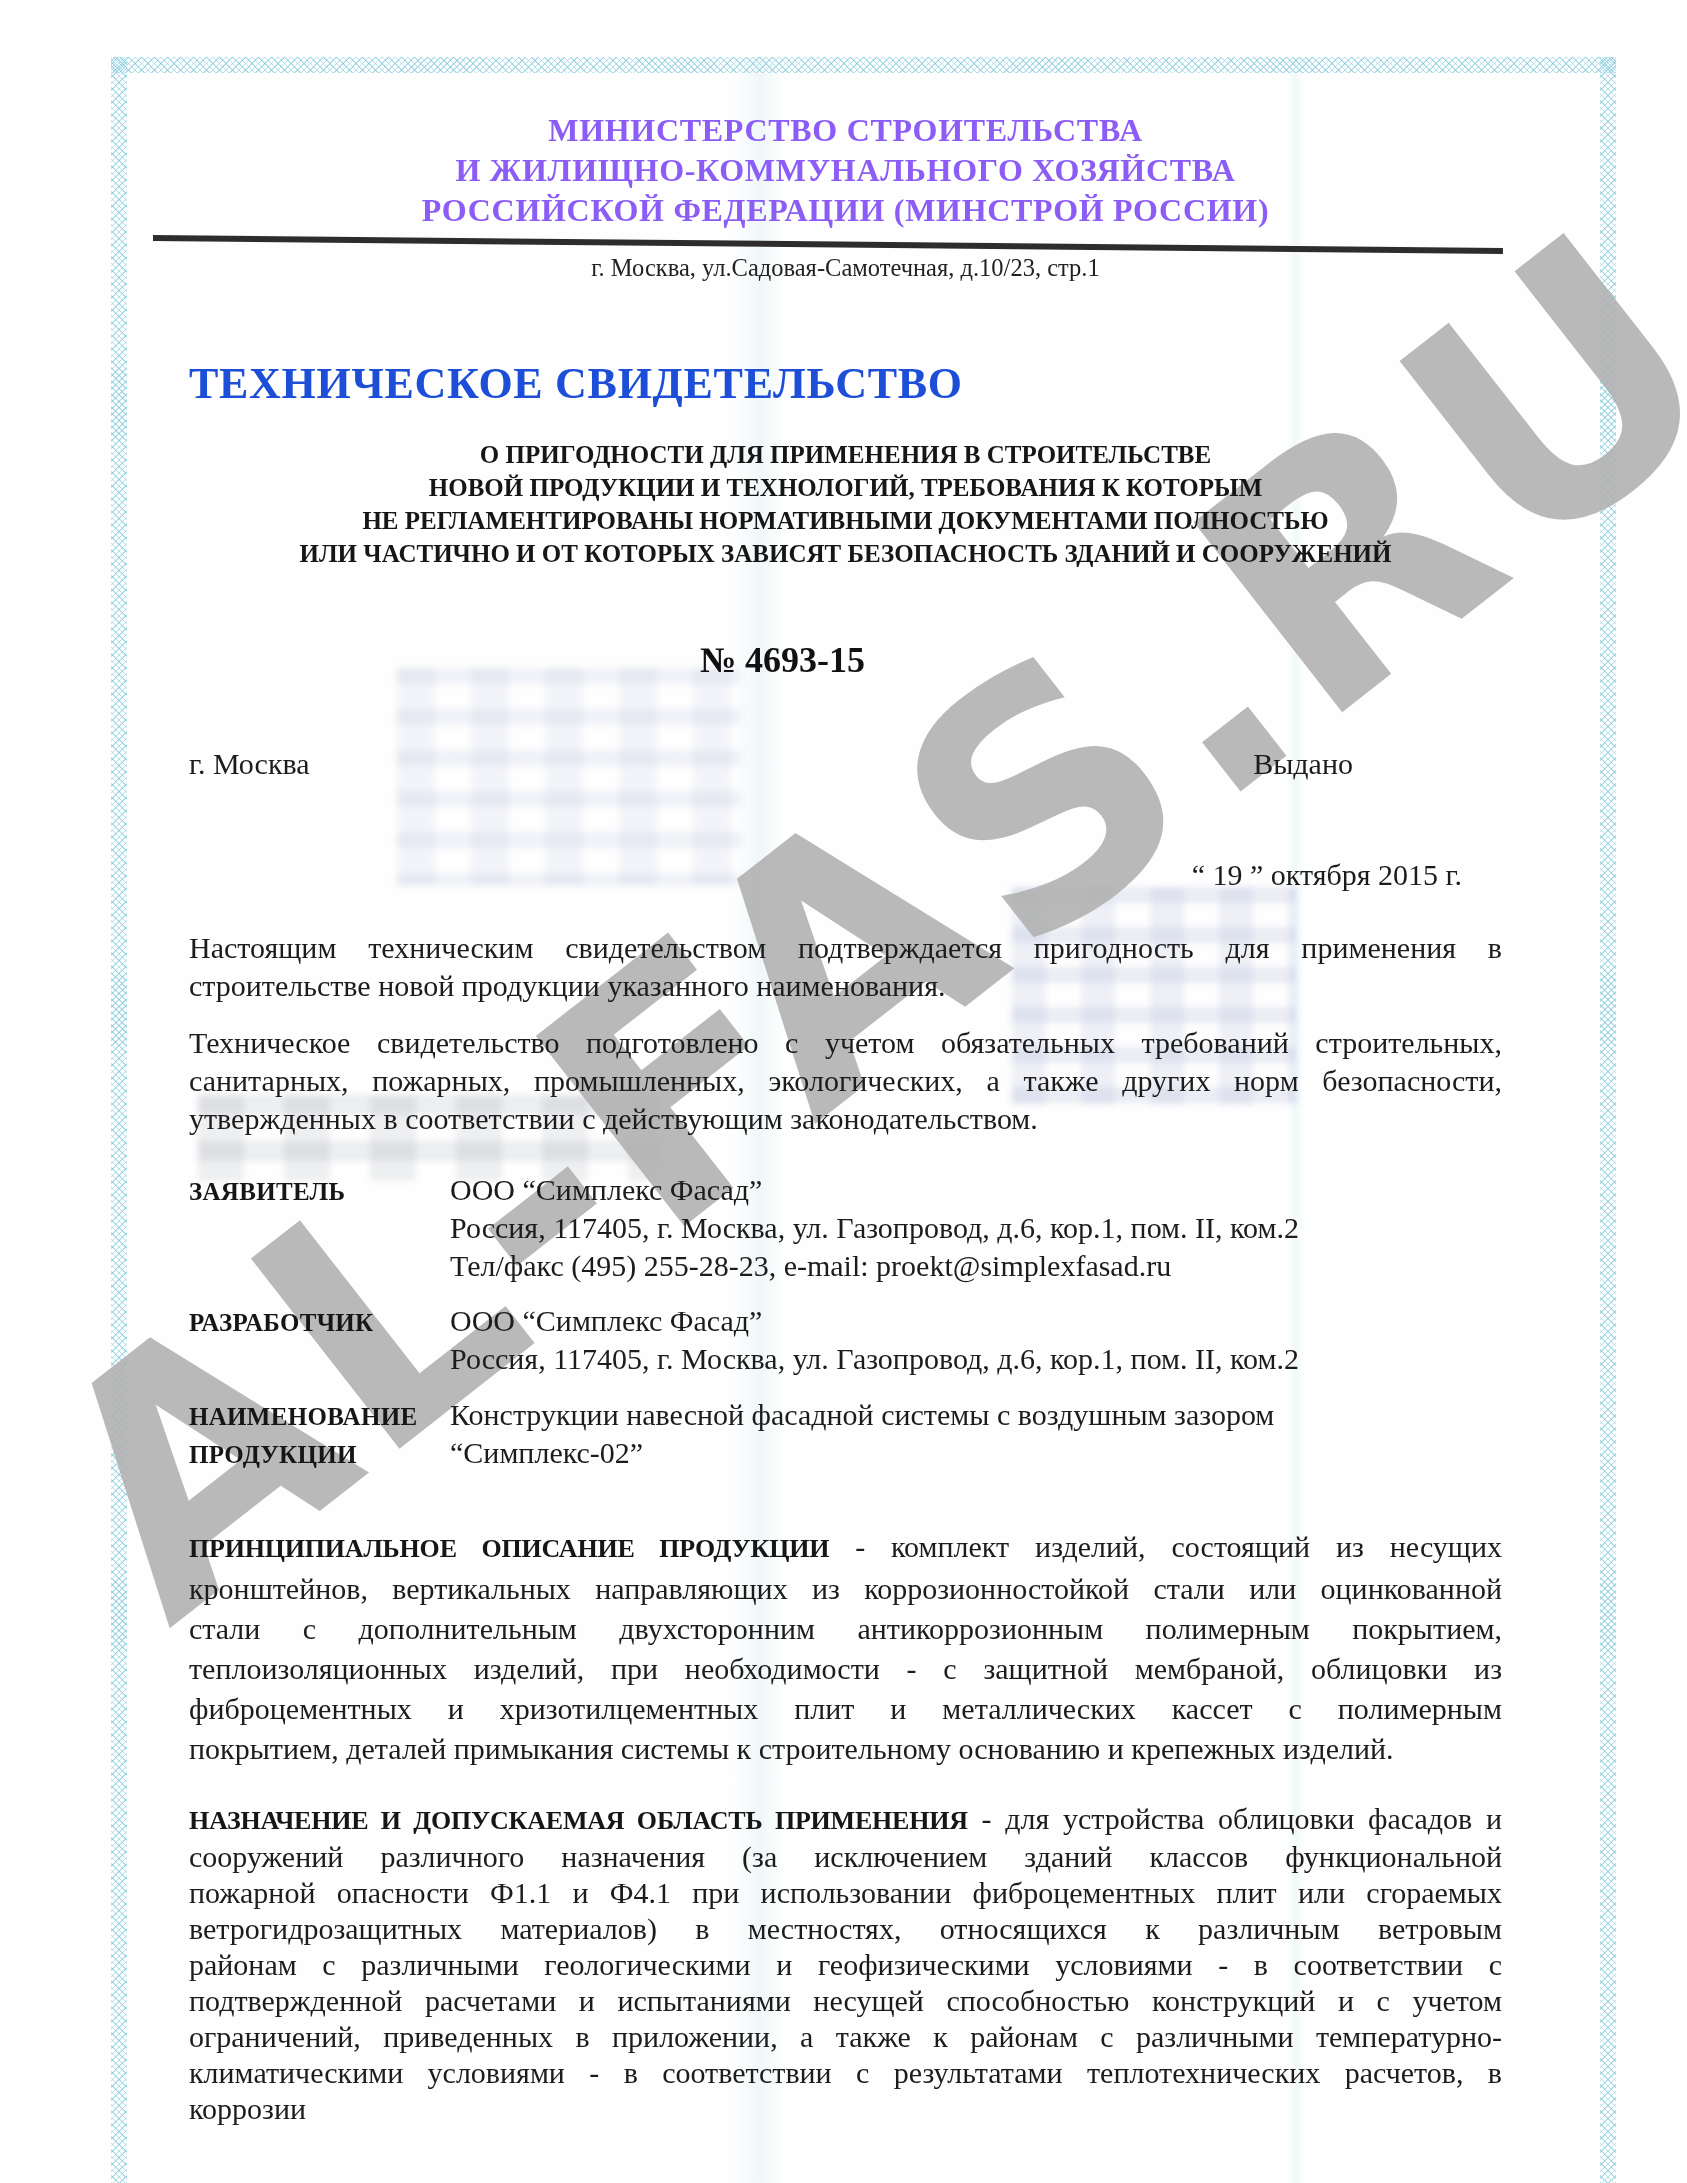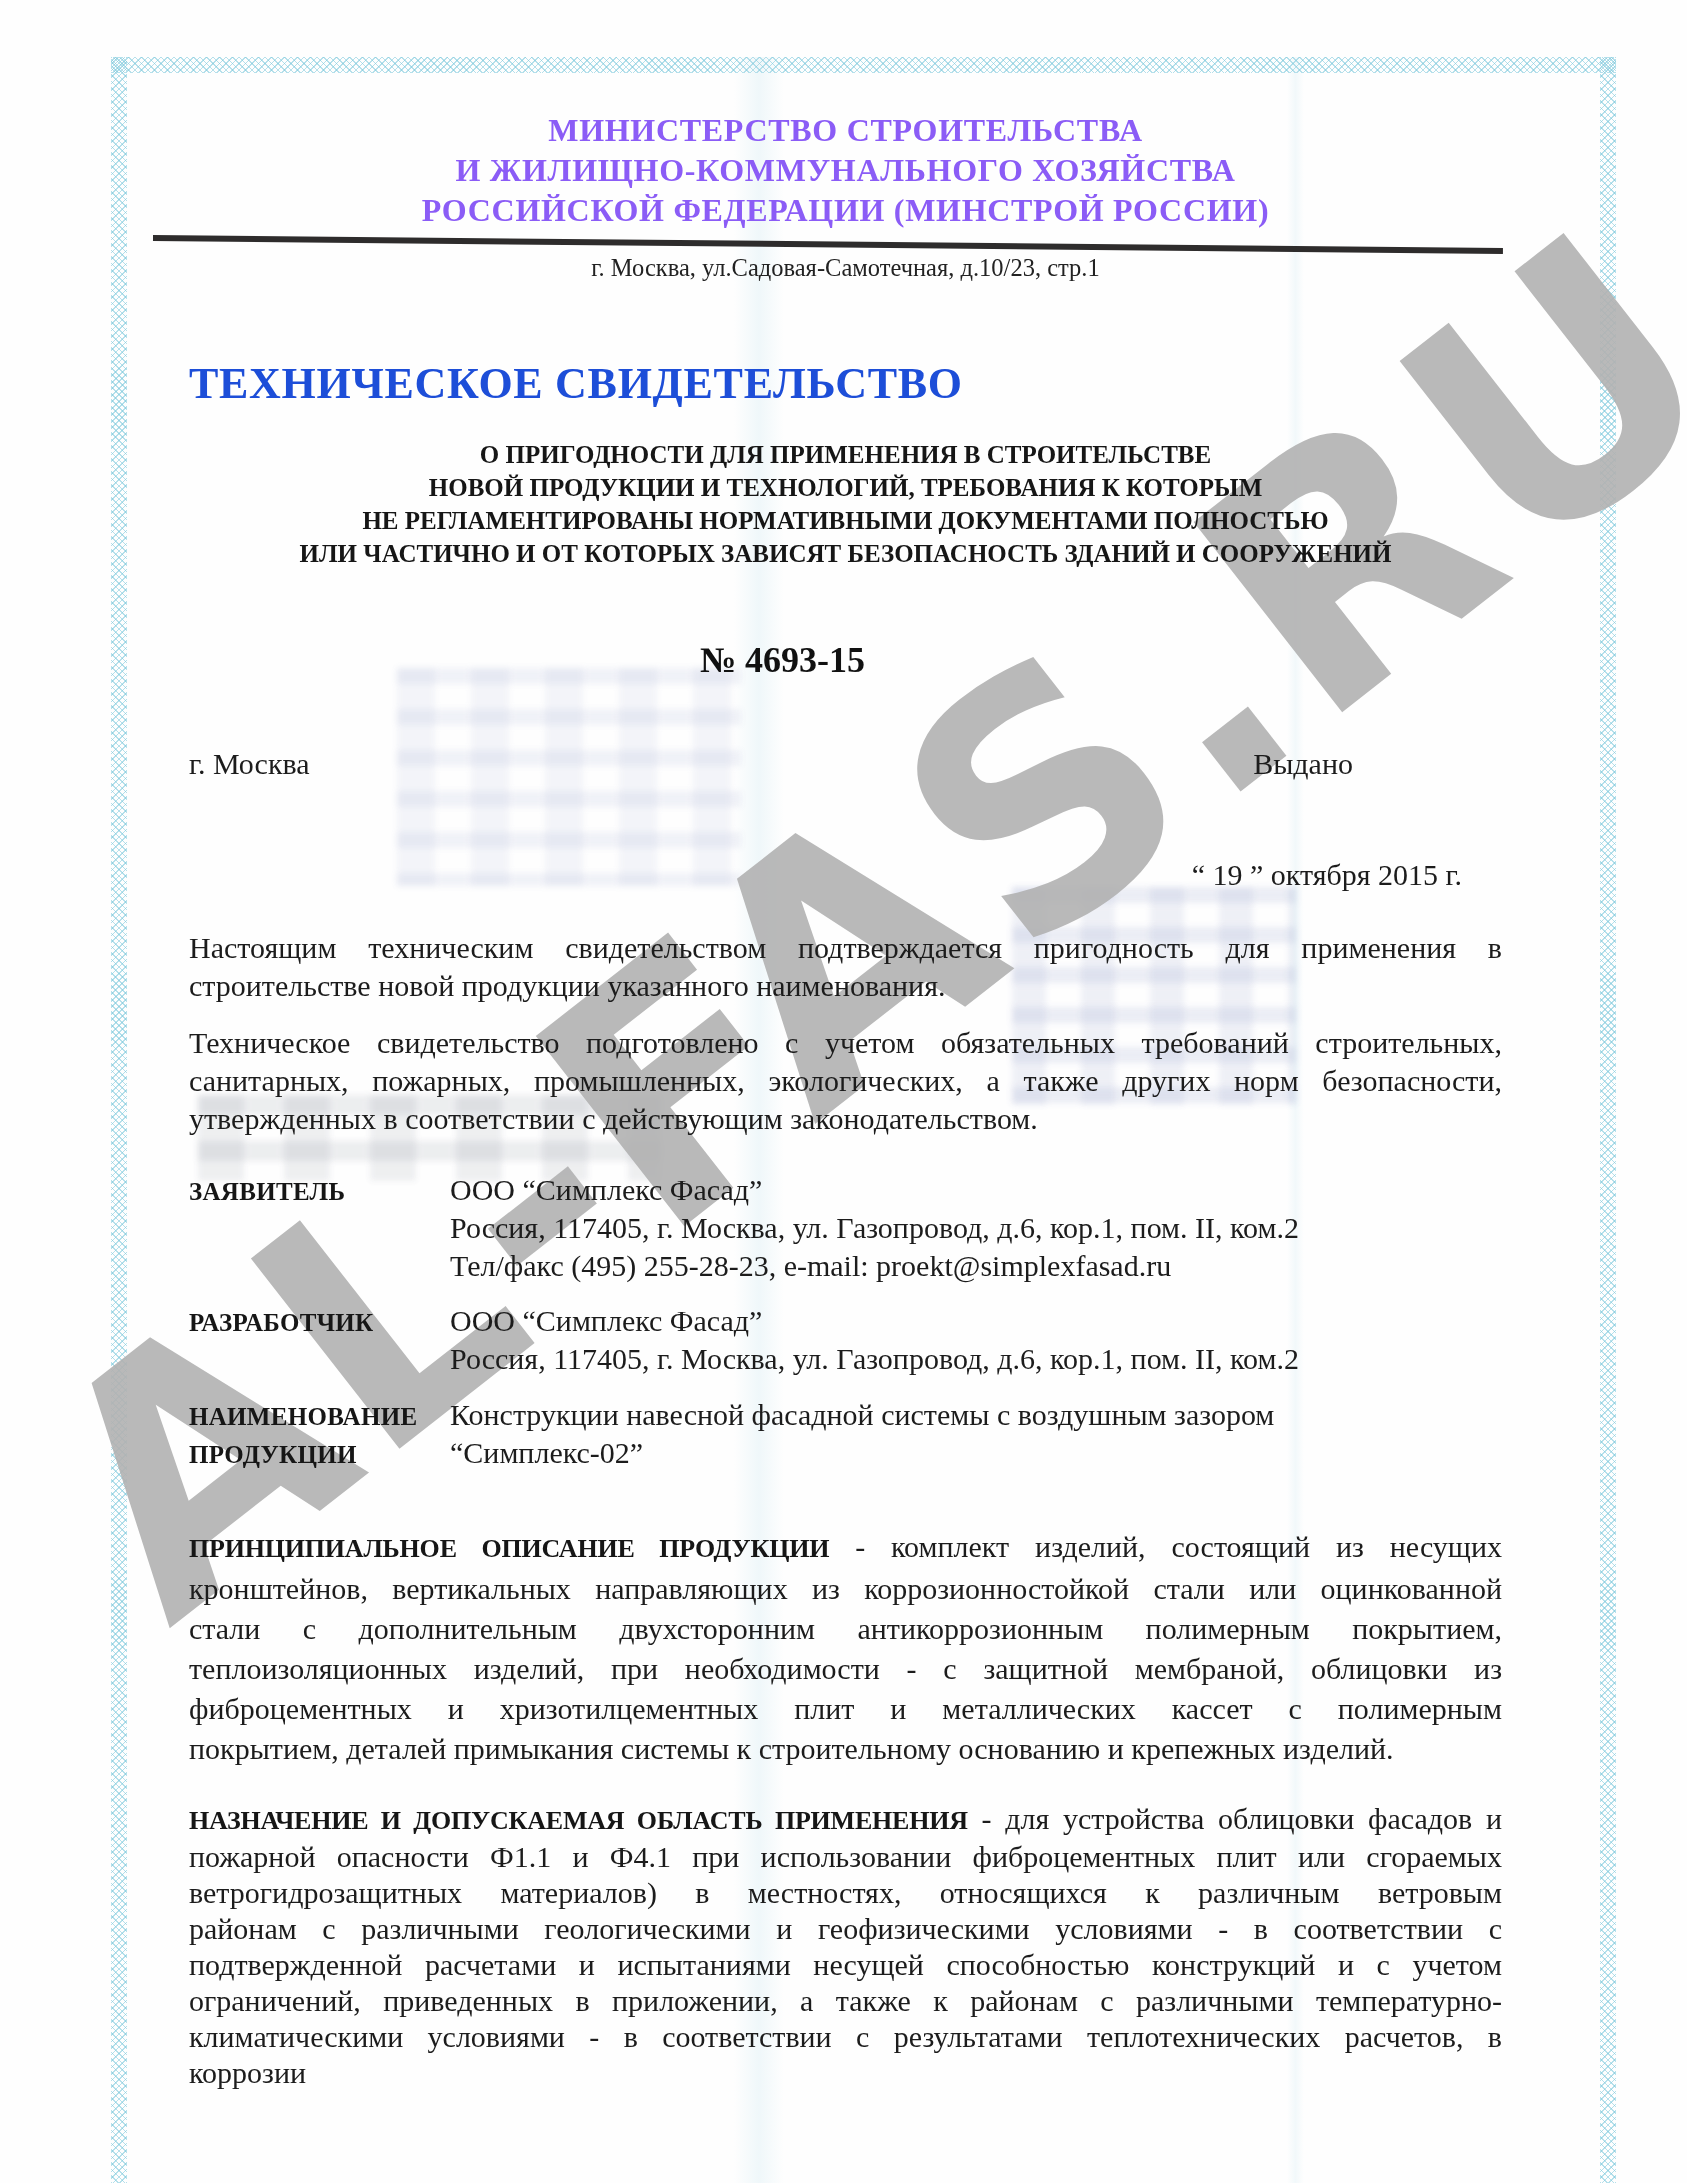--- a/index.html
+++ b/index.html
@@ -176,20 +176,21 @@
           <div class="jline">фиброцементных и хризотилцементных плит и металлических кассет с полимерным</div>
           <div class="jline">покрытием, деталей примыкания системы к строительному основанию и крепежных изделий.</div>
         </div>
     </div>
 
     <div class="section s-purpose endleft">
       <div class="jline">
         <span class="run-head">НАЗНАЧЕНИЕ И ДОПУСКАЕМАЯ ОБЛАСТЬ ПРИМЕНЕНИЯ</span><span> -  для устройства облицовки фасадов и</span>
       </div>
       <div>
+          <div class="jline">сооружений различного назначения (за исключением зданий классов функциональной</div>
           <div class="jline">пожарной опасности Ф1.1 и Ф4.1 при использовании фиброцементных плит или сгораемых</div>
           <div class="jline">ветрогидрозащитных материалов) в местностях, относящихся к различным  ветровым</div>
           <div class="jline">районам с различными геологическими и геофизическими условиями - в соответствии с</div>
           <div class="jline">подтвержденной расчетами и испытаниями несущей способностью конструкций и с учетом</div>
           <div class="jline">ограничений, приведенных в приложении, а также к районам с различными температурно-</div>
           <div class="jline">климатическими условиями - в соответствии с результатами теплотехнических расчетов, в</div>
           <div class="jline">коррозии</div>
         </div>
     </div>
 

